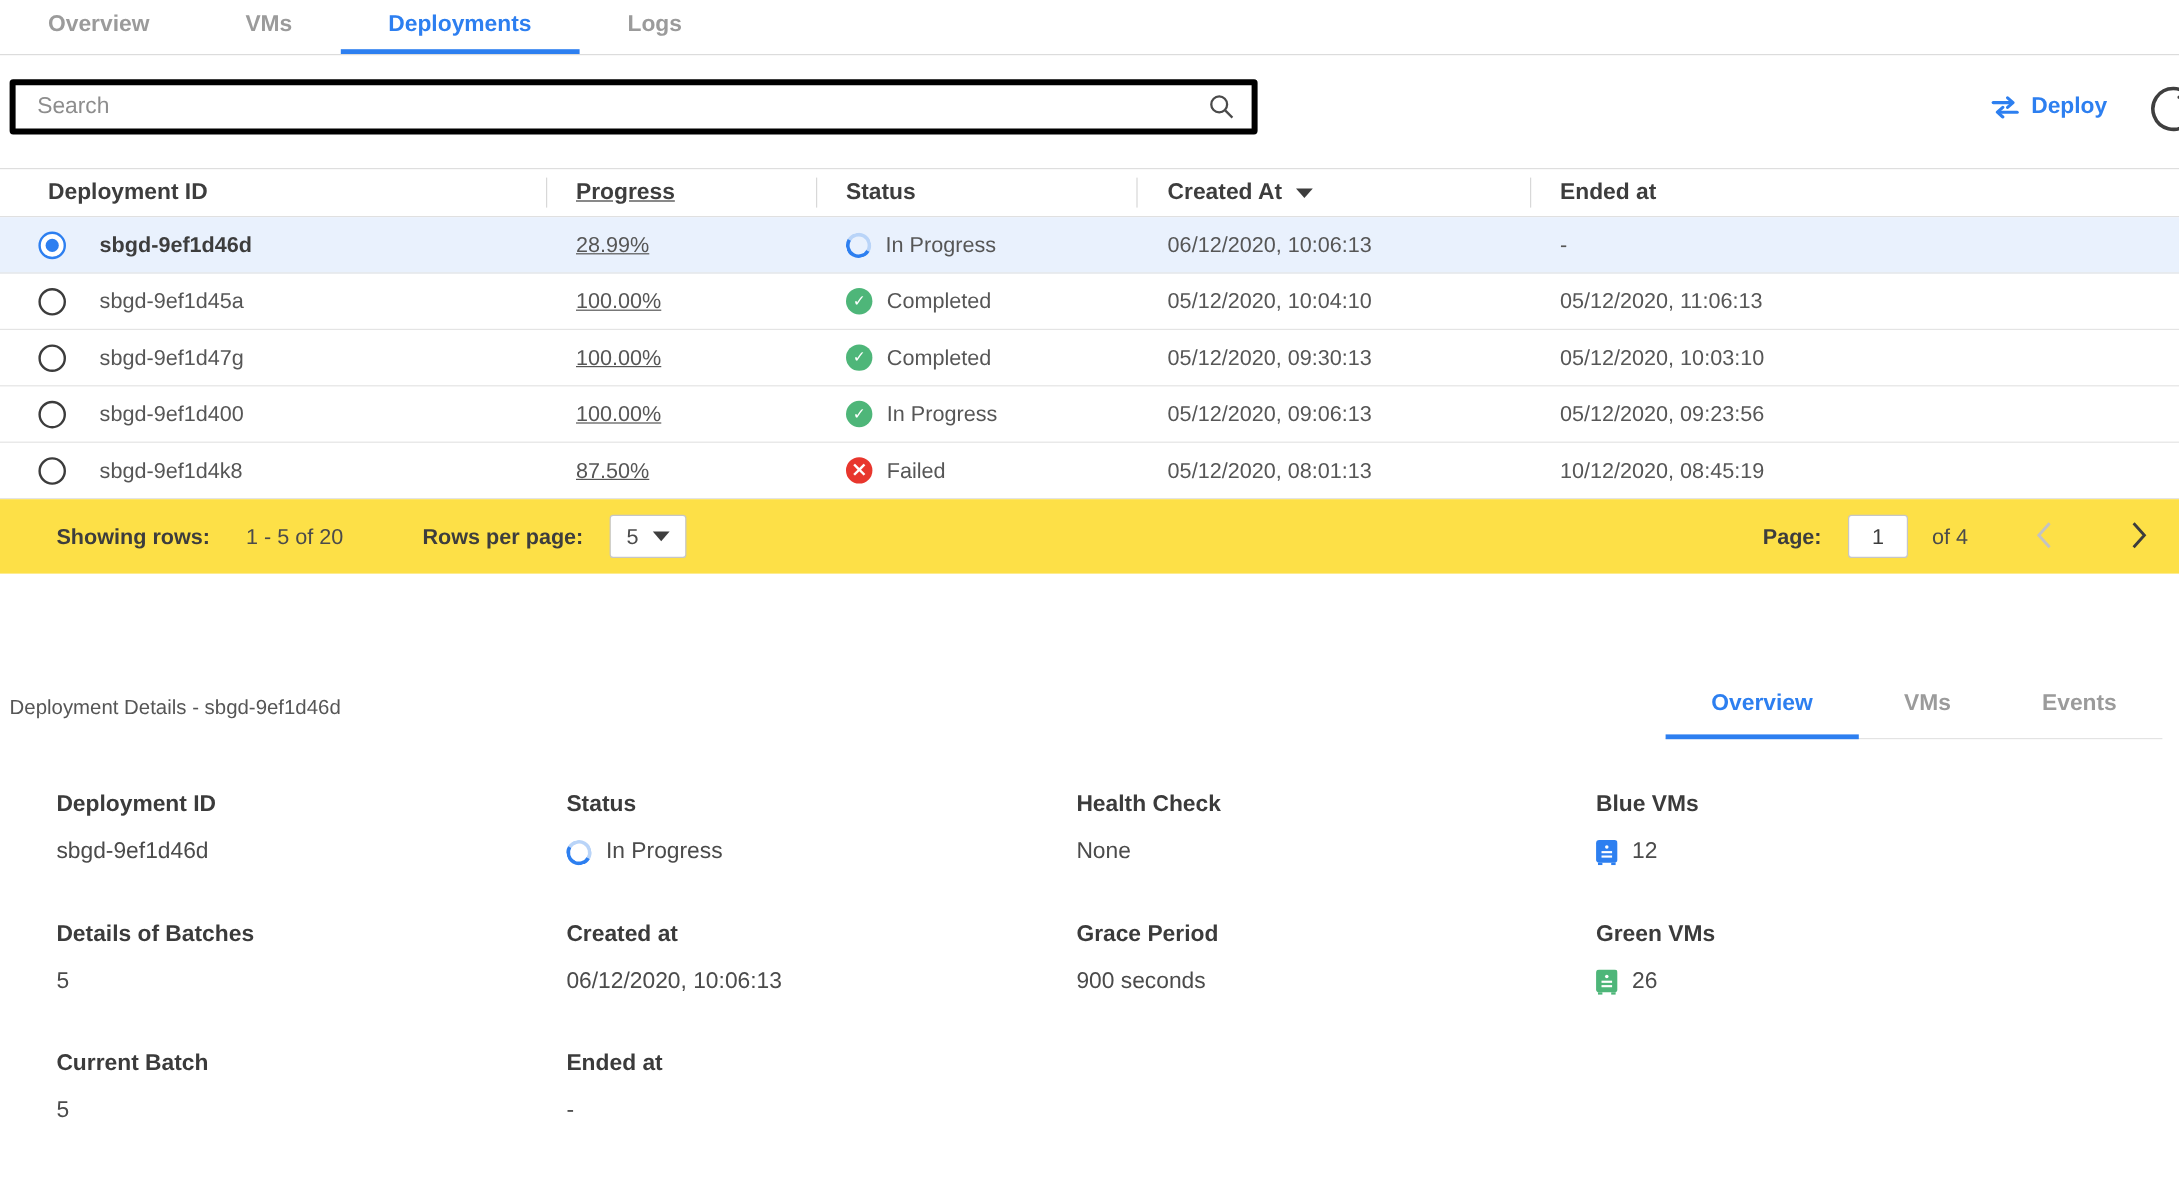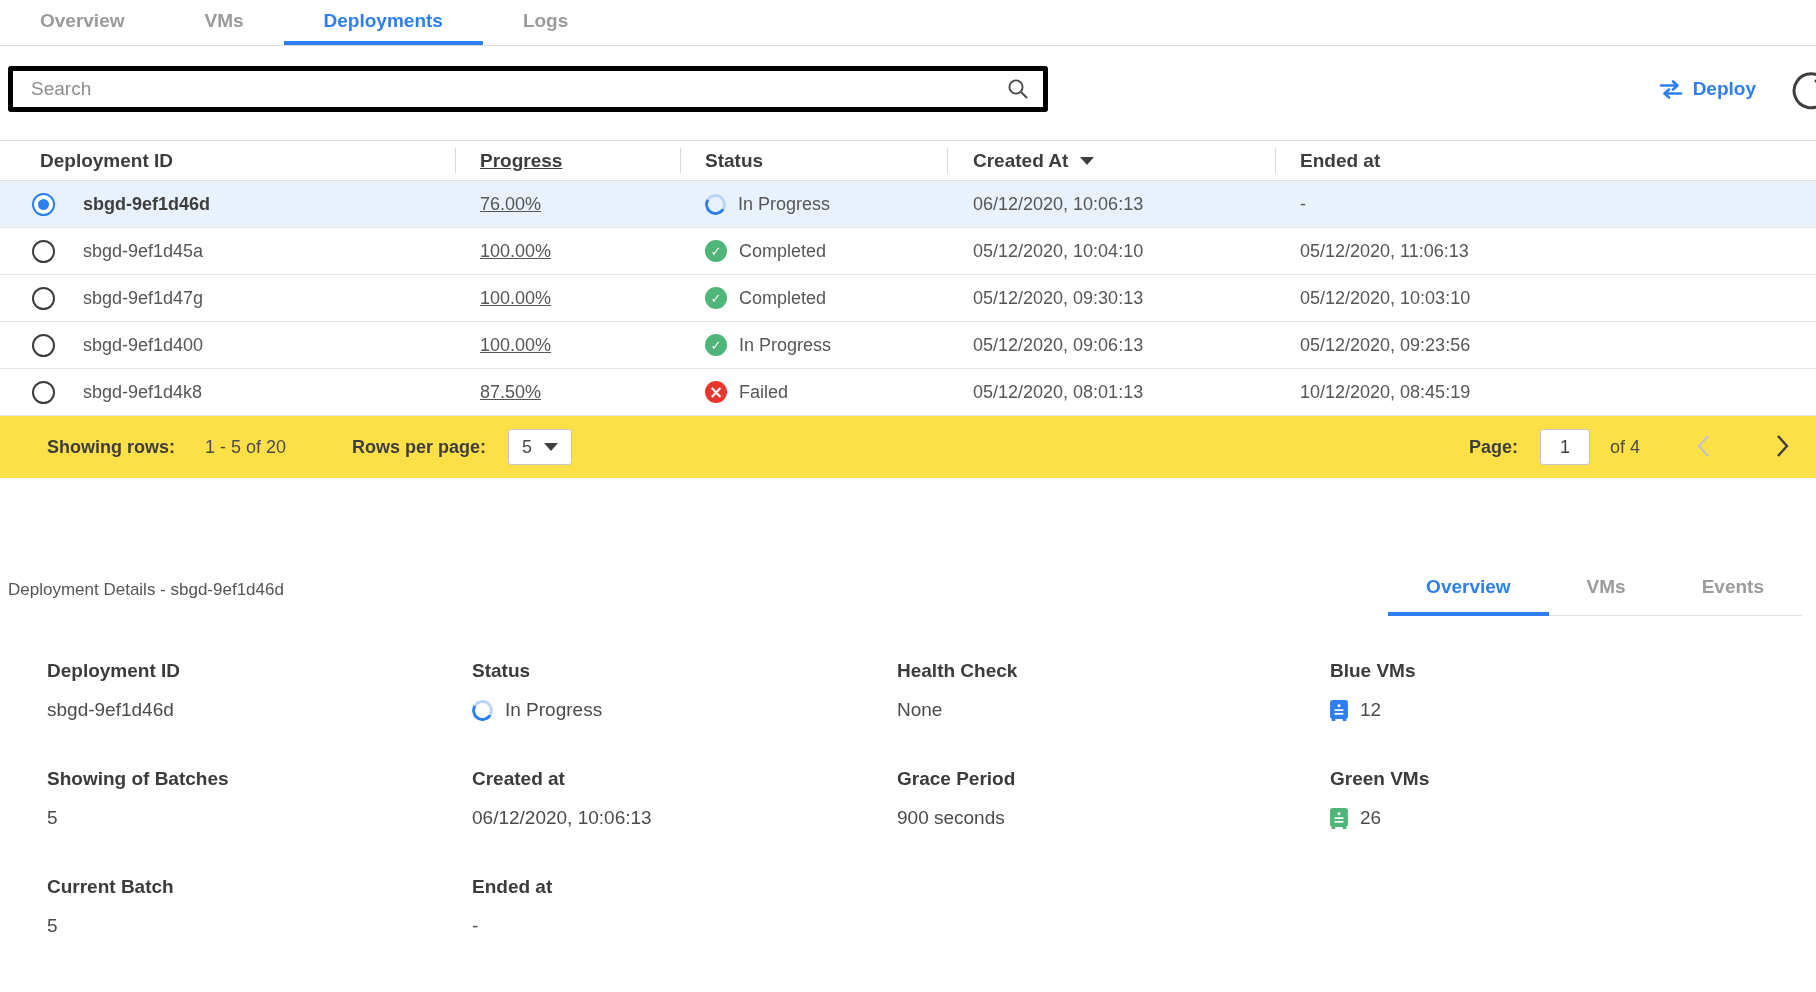--- a/index.html
+++ b/index.html
@@ -136,21 +136,21 @@
       </div>
       <div class="th c-ended">Ended at</div>
     </div>
 
     <div class="tbody">
   <div class="trow selected">
     <div class="td c-id">
       <span class="radio checked"></span>
       <span class="id-text">sbgd-9ef1d46d</span>
     </div>
-    <div class="td c-progress">76.00%</div>
+    <div class="td c-progress">28.99%</div>
     <div class="td c-status">
       <span class="spin-icon"></span>
       <span class="status-text">In Progress</span>
     </div>
     <div class="td c-created">06/12/2020, 10:06:13</div>
     <div class="td c-ended">-</div>
   </div>
 
   <div class="trow">
     <div class="td c-id">
@@ -278,21 +278,21 @@
               <rect x="12" y="18" width="3.5" height="2" fill="currentColor"></rect>
               <circle cx="8.5" cy="5.5" r="1.4" fill="#fff"></circle>
               <rect x="4.3" y="8.8" width="8.4" height="1.7" fill="#fff"></rect>
               <rect x="4.3" y="12.3" width="8.4" height="1.7" fill="#fff"></rect>
             </svg>
       <span class="ftext">12</span>
     </div>
   </div>
 
   <div class="field">
-    <div class="flabel">Showing of Batches</div>
+    <div class="flabel">Details of Batches</div>
     <div class="fvalue">
 
       <span class="ftext">5</span>
     </div>
   </div>
 
   <div class="field">
     <div class="flabel">Created at</div>
     <div class="fvalue">
 

